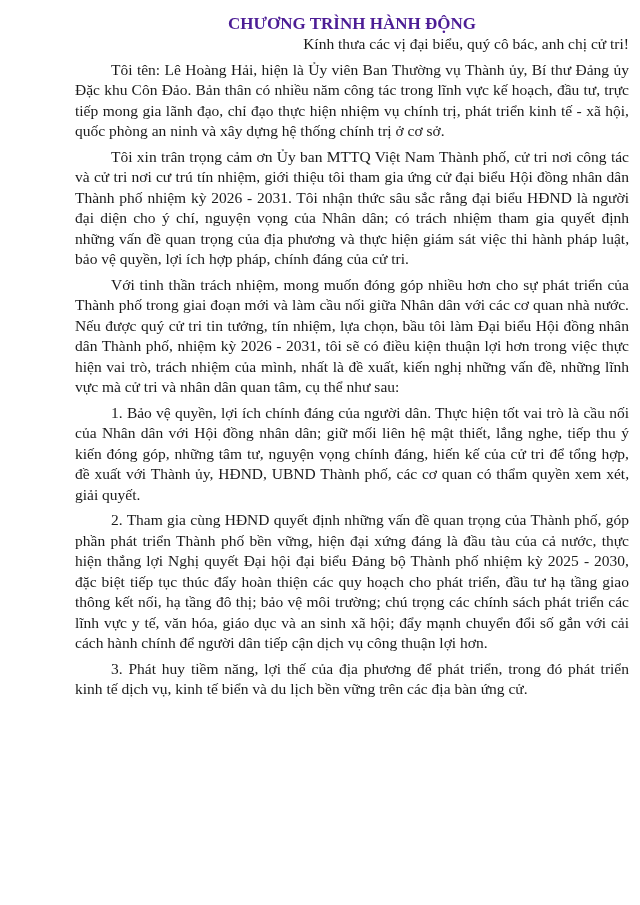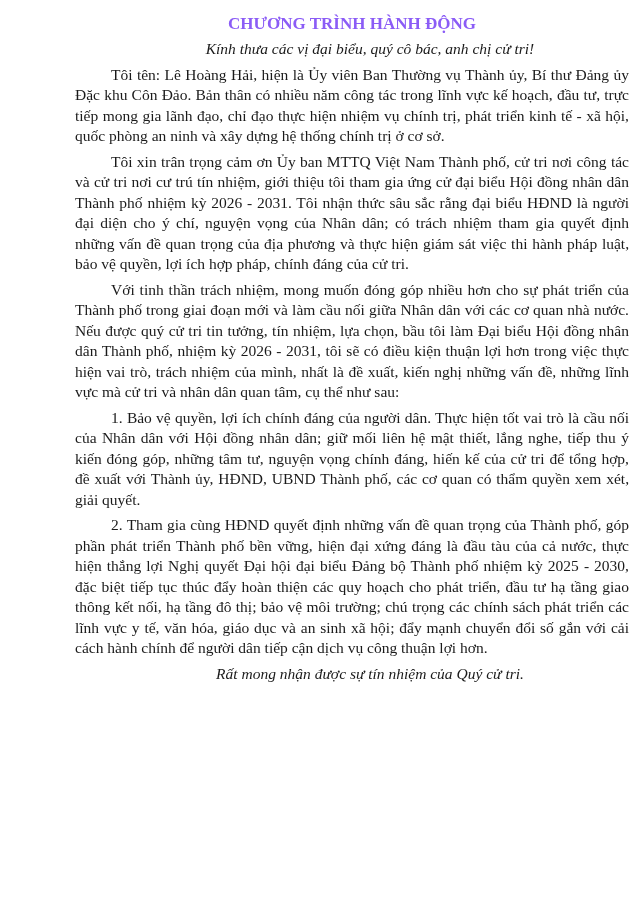--- a/index.html
+++ b/index.html
@@ -15,36 +15,34 @@
     width: 640px;
     height: 905px;
     background: #ffffff;
     padding: 13px 11px 0 75px;
   }
   .title {
     font-weight: 700;
     font-size: 17px;
     line-height: 21px;
     text-align: center;
-    color: #8b5cf6;
+    color: #4c1d95;
   }
   .par {
     font-size: 15.5px;
     line-height: 20.5px;
     text-align: justify;
     text-indent: 36px;
     margin-top: 5px;
   }
   .salutation {
     font-size: 15.5px;
     line-height: 20.5px;
-    font-style: italic;
     text-indent: 36px;
-    text-align: center;
-    margin-top: 5px;
+    text-align: right;
   }
   .bold { font-weight: 400; }
 </style>
 </head>
 <body>
 
 <div class="page">
 
   <div class="title">CHƯƠNG TRÌNH HÀNH ĐỘNG</div>
 
@@ -55,18 +53,18 @@
 
   <p class="par">Tôi xin trân trọng cảm ơn Ủy ban MTTQ Việt Nam Thành phố, cử tri nơi công tác và cử tri nơi cư trú tín nhiệm, giới thiệu tôi tham gia ứng cử đại biểu Hội đồng nhân dân Thành phố nhiệm kỳ 2026 - 2031. Tôi nhận thức sâu sắc rằng đại biểu HĐND là người đại diện cho ý chí, nguyện vọng của Nhân dân; có trách nhiệm tham gia quyết định những vấn đề quan trọng của địa phương và thực hiện giám sát việc thi hành pháp luật, bảo vệ quyền, lợi ích hợp pháp, chính đáng của cử tri.</p>
 
 
   <p class="par">Với tinh thần trách nhiệm, mong muốn đóng góp nhiều hơn cho sự phát triển của Thành phố trong giai đoạn mới và làm cầu nối giữa Nhân dân với các cơ quan nhà nước. Nếu được quý cử tri tin tưởng, tín nhiệm, lựa chọn, bầu tôi làm Đại biểu Hội đồng nhân dân Thành phố, nhiệm kỳ 2026 - 2031, tôi sẽ có điều kiện thuận lợi hơn trong việc thực hiện vai trò, trách nhiệm của mình, nhất là đề xuất, kiến nghị những vấn đề, những lĩnh vực mà cử tri và nhân dân quan tâm, cụ thể như sau:</p>
 
   <p class="par">1. Bảo vệ quyền, lợi ích chính đáng của người dân. Thực hiện tốt vai trò là cầu nối của Nhân dân với Hội đồng nhân dân; giữ mối liên hệ mật thiết, lắng nghe, tiếp thu ý kiến đóng góp, những tâm tư, nguyện vọng chính đáng, hiến kế của cử tri để tổng hợp, đề xuất với Thành ủy, HĐND, UBND Thành phố, các cơ quan có thẩm quyền xem xét, giải quyết.</p>
 
   <p class="par">2. Tham gia cùng HĐND quyết định những vấn đề quan trọng của Thành phố, góp phần phát triển Thành phố bền vững, hiện đại xứng đáng là đầu tàu của cả nước, thực hiện thắng lợi Nghị quyết Đại hội đại biểu Đảng bộ Thành phố nhiệm kỳ 2025 - 2030, đặc biệt tiếp tục thúc đẩy hoàn thiện các quy hoạch cho phát triển, đầu tư hạ tầng giao thông kết nối, hạ tầng đô thị; bảo vệ môi trường; chú trọng các chính sách phát triển các lĩnh vực y tế, văn hóa, giáo dục và an sinh xã hội; đẩy mạnh chuyển đổi số gắn với cải cách hành chính để người dân tiếp cận dịch vụ công thuận lợi hơn.</p>
 
+  <p class="par">3. Phát huy tiềm năng, lợi thế của địa phương để phát triển, trong đó phát triển kinh tế dịch vụ, kinh tế biển và du lịch bền vững trên các địa bàn ứng cử.</p>
 
 
-  <p class="salutation">Rất mong nhận được sự tín nhiệm của Quý cử tri.</p>
 
 
 </div>
 
 </body></html>

